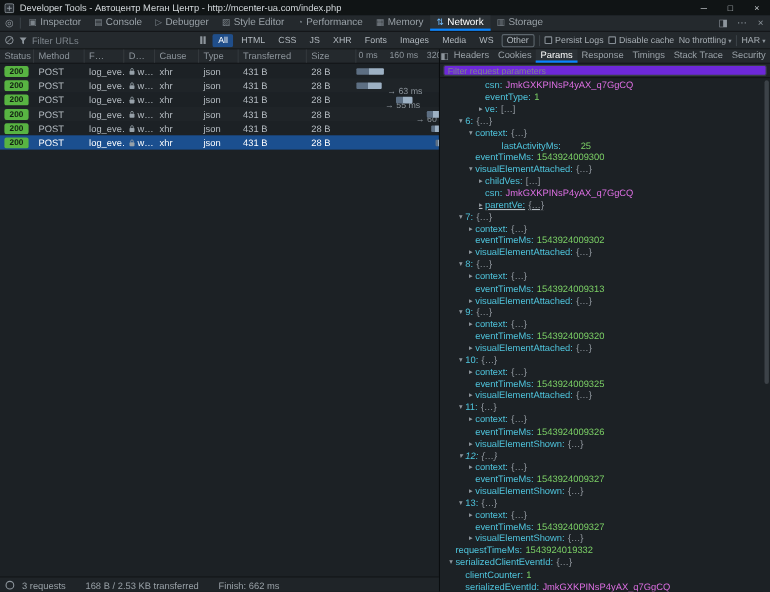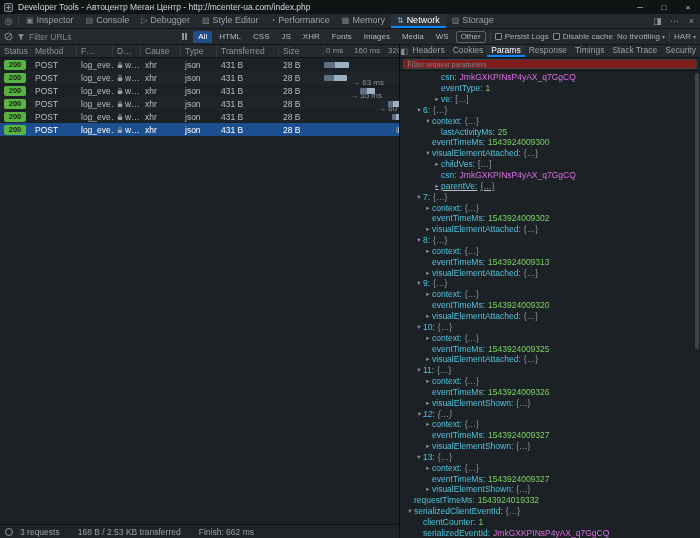--- a/index.html
+++ b/index.html
@@ -65,21 +65,21 @@
   .sb-icon{width:8px;height:8px;border:1px solid #8d959c;border-radius:50%;margin-right:7px;flex:none}
   .sb-item{margin-right:18px;white-space:nowrap}
 
   
   .right{flex:1;display:flex;flex-direction:column;min-width:0;position:relative;background:#1c2125}
   .dtabs{height:13px;background:#24292d;border-bottom:1px solid #121517;display:flex;align-items:stretch;flex:none;font-size:8.5px;color:#9aa2a8}
   .dtab-icon{width:13px;display:flex;align-items:center;justify-content:center;color:#8d959c;font-size:8px}
   .dtab{padding:0 4px;display:flex;align-items:center;border-bottom:2px solid transparent;white-space:nowrap}
   .dtab.sel{color:#fff;background:#2b3136;border-bottom-color:#0a84ff}
   .pfilter{height:13px;flex:none;display:flex;align-items:center;padding:0 3px;background:#1f2428;border-bottom:1px solid #121517}
-  .pfilter input{flex:1;height:10px;background:#7f1d1d;border:1px solid #383f45;border-radius:2px;color:#b6bdc3;font-size:8px;padding:0 3px;outline:none;font-family:Liberation Serif, serif}
+  .pfilter input{flex:1;height:10px;background:#6d28d9;border:1px solid #383f45;border-radius:2px;color:#b6bdc3;font-size:8px;padding:0 3px;outline:none;font-family:Liberation Sans, sans-serif}
   .pfilter input::placeholder{color:#7d858c}
   .tree{flex:1;overflow:hidden;padding-top:1px;min-height:0}
   .tline{height:10.85px;display:flex;align-items:center;white-space:nowrap;font-size:8.5px}
   .arrow{width:8px;flex:none;font-size:6.5px;color:#8d959c;text-align:center}
   .tkey{color:#4fc4dc}
   .tval{margin-left:3px}
   .tval.str{color:#dd6fe3}
   .tval.num{color:#7cd166}
   .tval.obj{color:#939aa1}
   .vscroll{position:absolute;right:1px;top:28px;width:4px;height:276px;background:#3c4248;border-radius:2px}
@@ -370,21 +370,21 @@
           <div class="tline" style="padding-left: 15px;">
     <span class="arrow">▾</span>
     <span class="tkey">6:</span>
     <span class="tval obj">{…}</span>
   </div>
           <div class="tline" style="padding-left: 24px;">
     <span class="arrow">▾</span>
     <span class="tkey">context:</span>
     <span class="tval obj">{…}</span>
   </div>
-          <div class="tline" style="padding-left: 33px;">
+          <div class="tline" style="padding-left: 33px; gap: 15px;">
     <span class="arrow"></span>
     <span class="tkey">lastActivityMs:</span>
     <span class="tval num">25</span>
   </div>
           <div class="tline" style="padding-left: 24px;">
     <span class="arrow"></span>
     <span class="tkey">eventTimeMs:</span>
     <span class="tval num">1543924009300</span>
   </div>
           <div class="tline" style="padding-left: 24px;">

